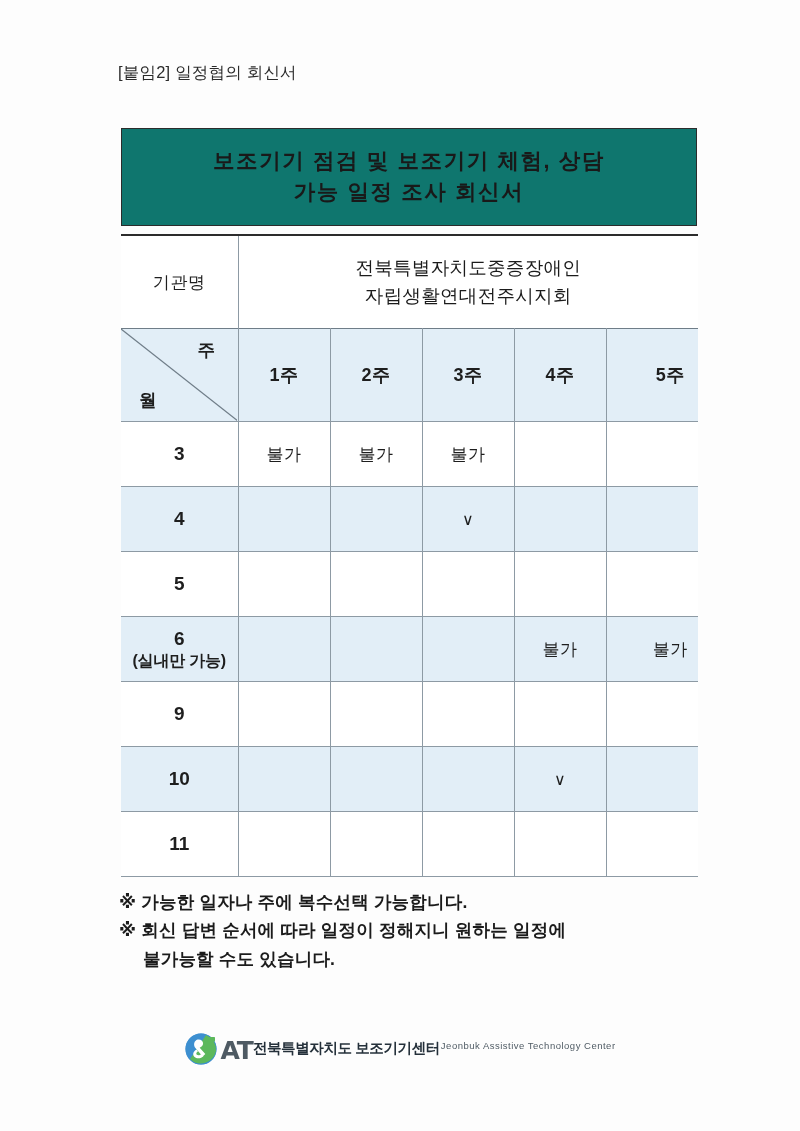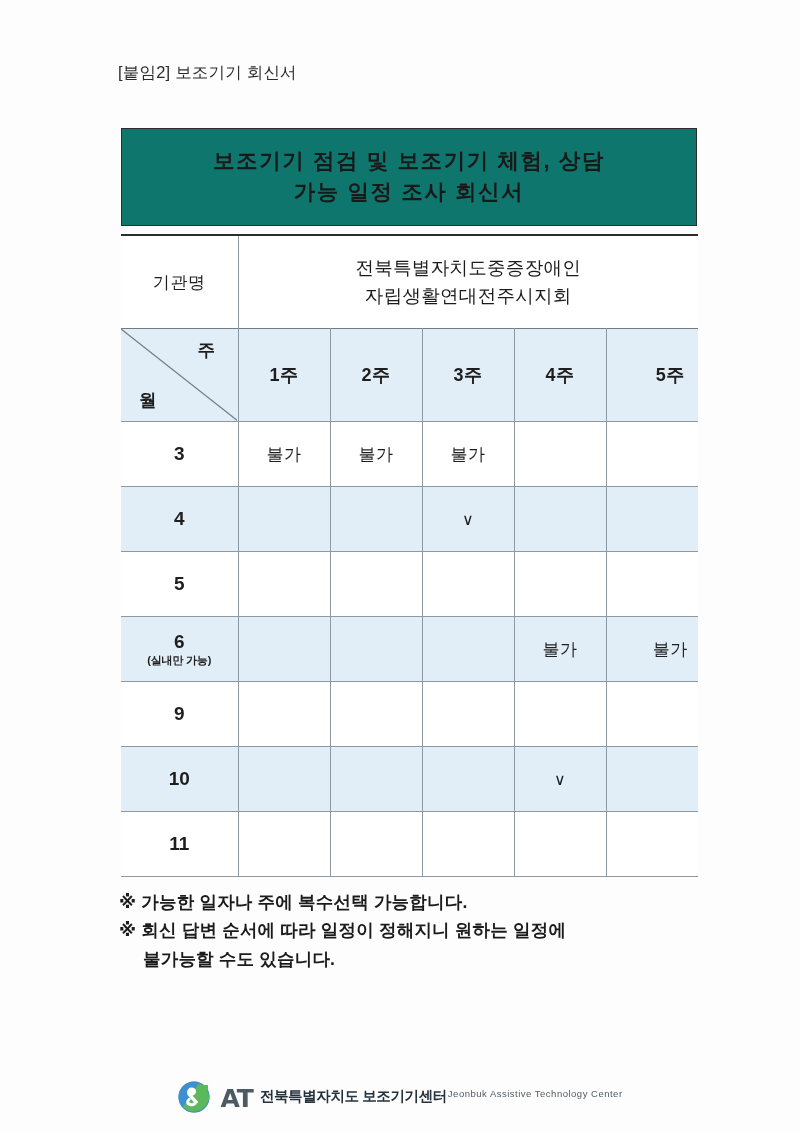--- a/index.html
+++ b/index.html
@@ -136,21 +136,21 @@
   tr.data-row td { height: 64px; }
   tr.data-row.shaded td { background: #e2eef7; }
   td.month-cell {
     font-weight: bold;
     font-size: 19px;
     border-left: none !important;
     line-height: 1.12;
   }
   td.month-cell .sub {
     display: block;
-    font-size: 11px;
+    font-size: 16px;
     font-weight: bold;
     letter-spacing: -0.2px;
     margin-top: 2px;
   }
   td.val-cell { font-size: 17px; letter-spacing: 0.5px; }
   td.val-cell.mark { font-size: 16px; font-weight: normal; }
   tr.last-row td { border-bottom: 1px solid #8d9aa4; text-align: center; }
 
   
   .notes {
@@ -171,22 +171,20 @@
 
   
   .footer-logo {
     position: absolute;
     left: 0;
     right: 0;
     top: 1032px;
     display: flex;
     align-items: center;
     justify-content: center;
-    gap: 7px;
-    margin-top: 48px;
   }
   .emblem { width: 36px; height: 34px; display: block; }
   .at-mark {
     font-family: "DejaVu Sans", sans-serif;
     font-size: 25px;
     font-weight: bold;
     letter-spacing: -1px;
     color: #4e5a63;
     line-height: 1;
     position: relative;
@@ -205,21 +203,21 @@
     letter-spacing: 0.5px;
     color: #4f5b64;
     line-height: 1.1;
   }
 </style>
 </head>
 <body>
 
 <div class="page">
 
-  <div class="attachment-label">[붙임2] 보조기기 회신서</div>
+  <div class="attachment-label">[붙임2] 일정협의 회신서</div>
 
   <div class="title-box">
     <div class="title-line">보조기기 점검 및 보조기기 체험, 상담</div>
     <div class="title-line">가능 일정 조사 회신서</div>
   </div>
 
   <table class="sched-table">
     <colgroup>
       <col style="width:117px">
       <col style="width:92px">

